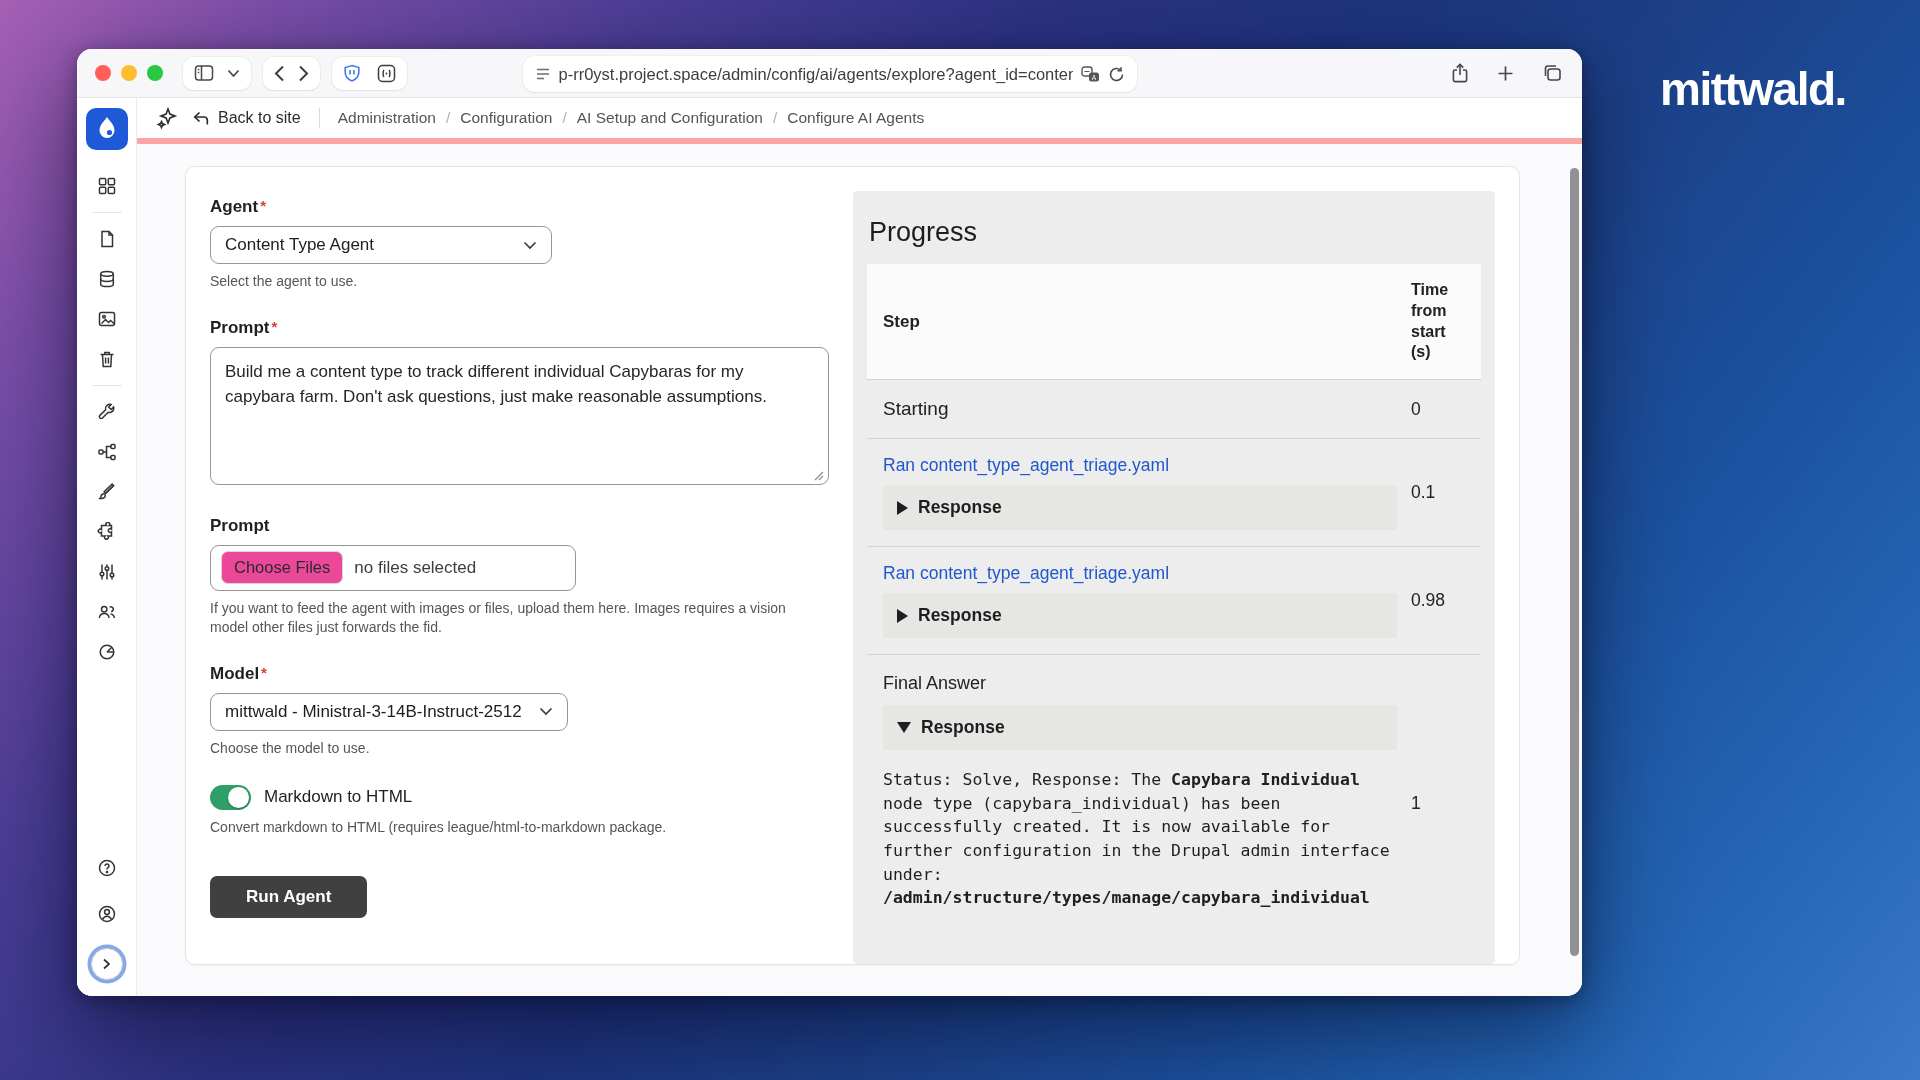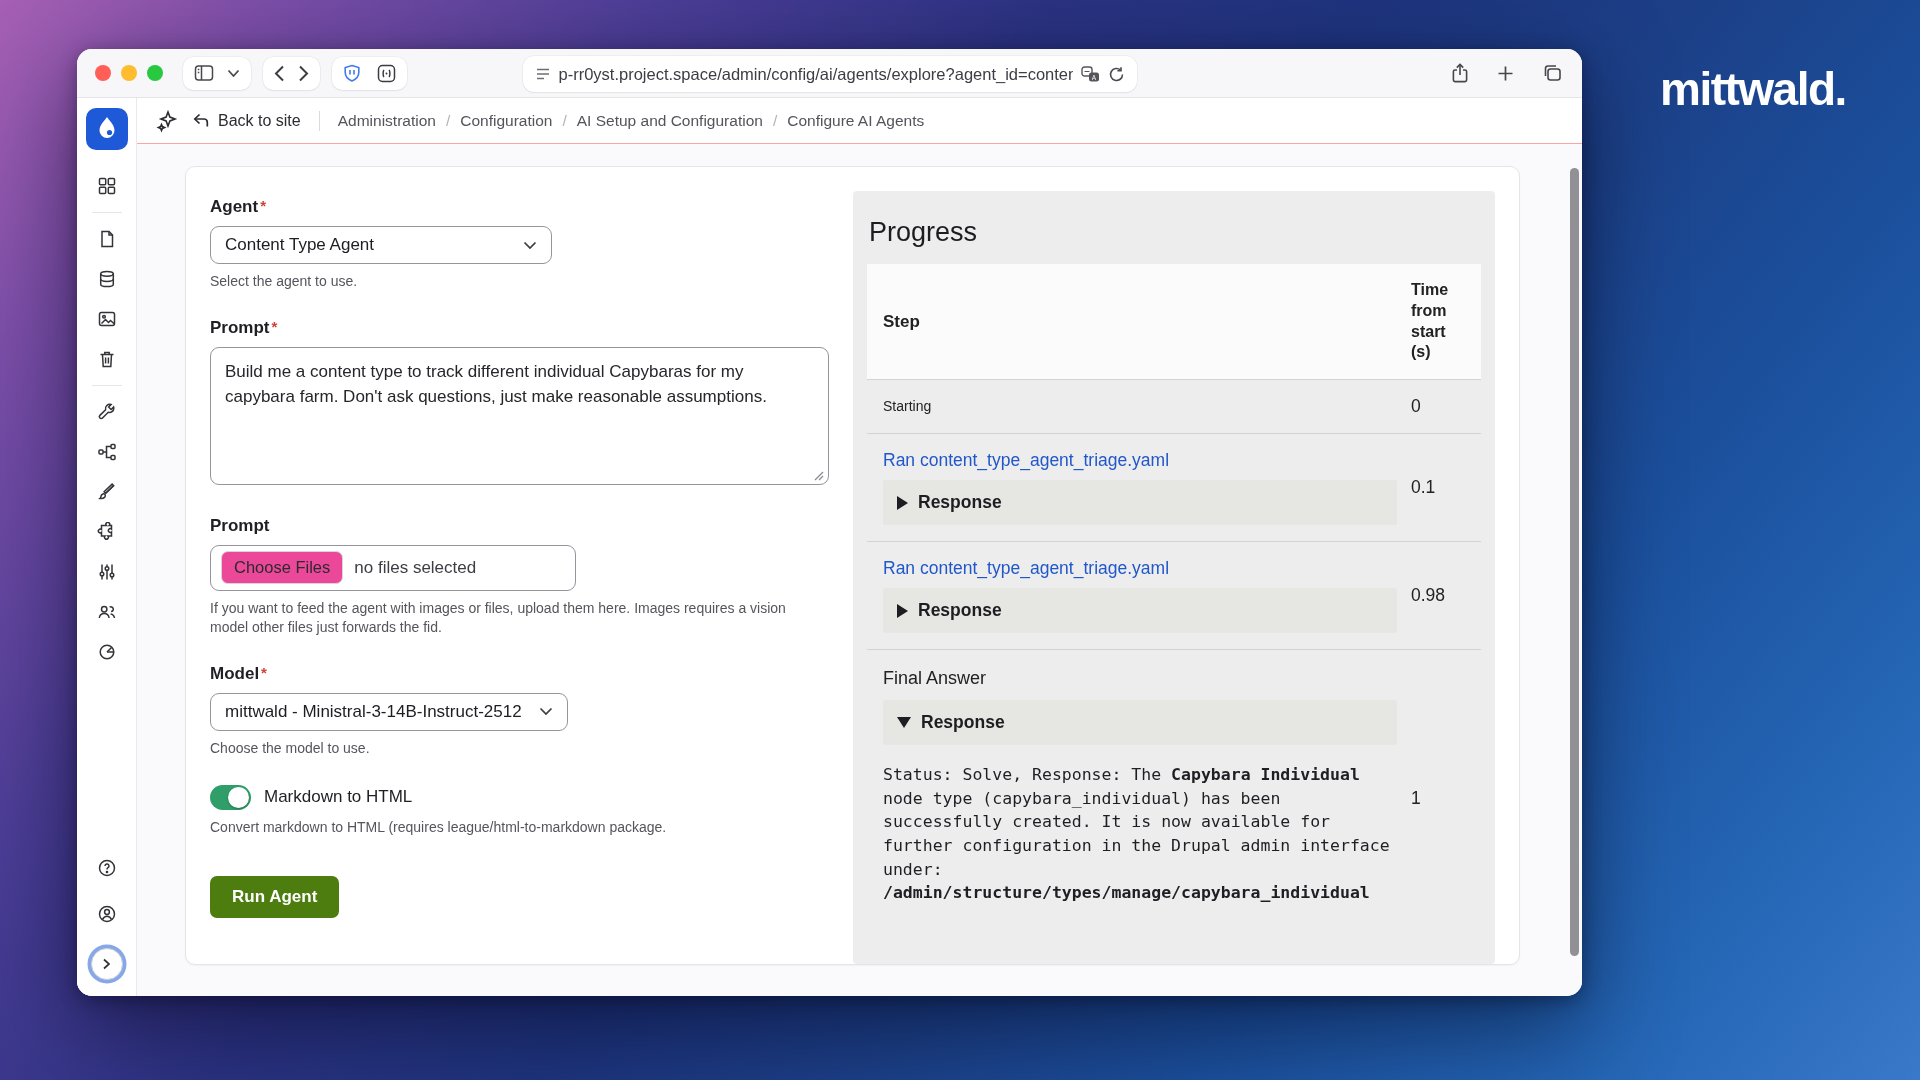--- a/index.html
+++ b/index.html
@@ -60,21 +60,21 @@
   .side-div{ width:30px; height:1px; background:#e6e6ea; margin:6px 0; }
   .sidebar-bottom{ margin-top:auto; display:flex; flex-direction:column; align-items:center; gap:6px; }
   .expand-btn{
     width:32px; height:32px; border-radius:50%; background:#fff; border:1px solid #c9ccd4;
     box-shadow:0 0 0 3.5px #86a7e8; display:flex; align-items:center; justify-content:center;
     margin-top:8px; color:#333;
   }
 
   .page{ flex:1; display:flex; flex-direction:column; min-width:0; }
   .breadcrumb-bar{
-    flex:none; height:46px; background:#fff; border-bottom:1px solid #fca5a5;
+    flex:none; height:46px; background:#fff; border-bottom:6px solid #fca5a5;
     display:flex; align-items:center; padding:0 18px; gap:14px;
   }
   .bc-back{ display:flex; align-items:center; gap:9px; font-size:16px; color:#2c2c31; cursor:pointer; }
   .bc-vdiv{ width:1px; height:20px; background:#d9d9de; margin:0 4px; }
   .bc-items{ display:flex; align-items:center; gap:10px; font-size:15.5px; color:#54545b; }
   .bc-sep{ color:#b3b3ba; }
   .bc-item{ cursor:pointer; }
 
   .content{ flex:1; padding:22px 0 0 48px; overflow:hidden; }
   .card{
@@ -116,39 +116,39 @@
   .toggle-row{ display:flex; align-items:center; gap:13px; }
   .toggle{
     width:41px; height:25px; border-radius:13px; background:#2f9e69; position:relative; cursor:pointer;
   }
   .toggle .knob{
     position:absolute; top:2px; right:2px; width:21px; height:21px; border-radius:50%;
     background:#fff; box-shadow:0 1px 2px rgba(0,0,0,.3);
   }
   .toggle-label{ font-size:17px; color:#1f1f24; }
   .run-btn{
-    margin-top:40px; background:#4d7c0f; color:#fff; font-weight:700; font-size:17px;
-    border:none; border-radius:7px; padding:11px 22px; cursor:pointer;
+    margin-top:40px; background:#404040; color:#fff; font-weight:700; font-size:17px;
+    border:none; border-radius:7px; padding:11px 36px; cursor:pointer;
     font-family:"Liberation Sans",sans-serif;
   }
 
   
   .progress-panel{
     flex:1; background:#ededee; margin:24px 24px 0 0; border-radius:4px;
     padding:26px 14px 0 14px; overflow:hidden;
   }
   .progress-title{ font-size:27px; font-weight:500; color:#1c1c21; padding-left:2px; }
   .ptable{ margin-top:16px; font-size:17px; color:#222; }
   .prow{ display:grid; grid-template-columns:1fr 70px; }
   .phead{ background:#fbfbfc; padding:16px 0 16px 16px; }
   .phead .ph-step{ font-weight:700; font-size:17px; align-self:center; }
   .phead .ph-time{ font-weight:700; font-size:16px; line-height:1.3; padding-right:12px; }
   .pbody-row{ border-top:1px solid #d3d3d7; padding:16px 0 16px 16px; }
   .pcell-time{ align-self:center; font-size:17.5px; color:#222; }
-  .step-plain{ font-size:14px; color:#222; padding:2px 0; }
+  .step-plain{ font-size:19px; color:#222; padding:2px 0; }
   .step-link{ font-size:17.5px; color:#2158c9; cursor:pointer; }
   .resp-box{
     margin-top:9px; margin-right:14px; background:#e6e6e3; border-radius:2px;
     padding:12px 14px; display:flex; align-items:center; gap:10px; cursor:pointer;
   }
   .resp-label{ font-weight:700; font-size:17.5px; color:#1d1d22; }
   .tri{ width:0; height:0; }
   .tri-right{ border-left:11px solid #1d1d22; border-top:7px solid transparent; border-bottom:7px solid transparent; }
   .tri-down{ border-top:11px solid #1d1d22; border-left:7px solid transparent; border-right:7px solid transparent; }
   .final-answer{

